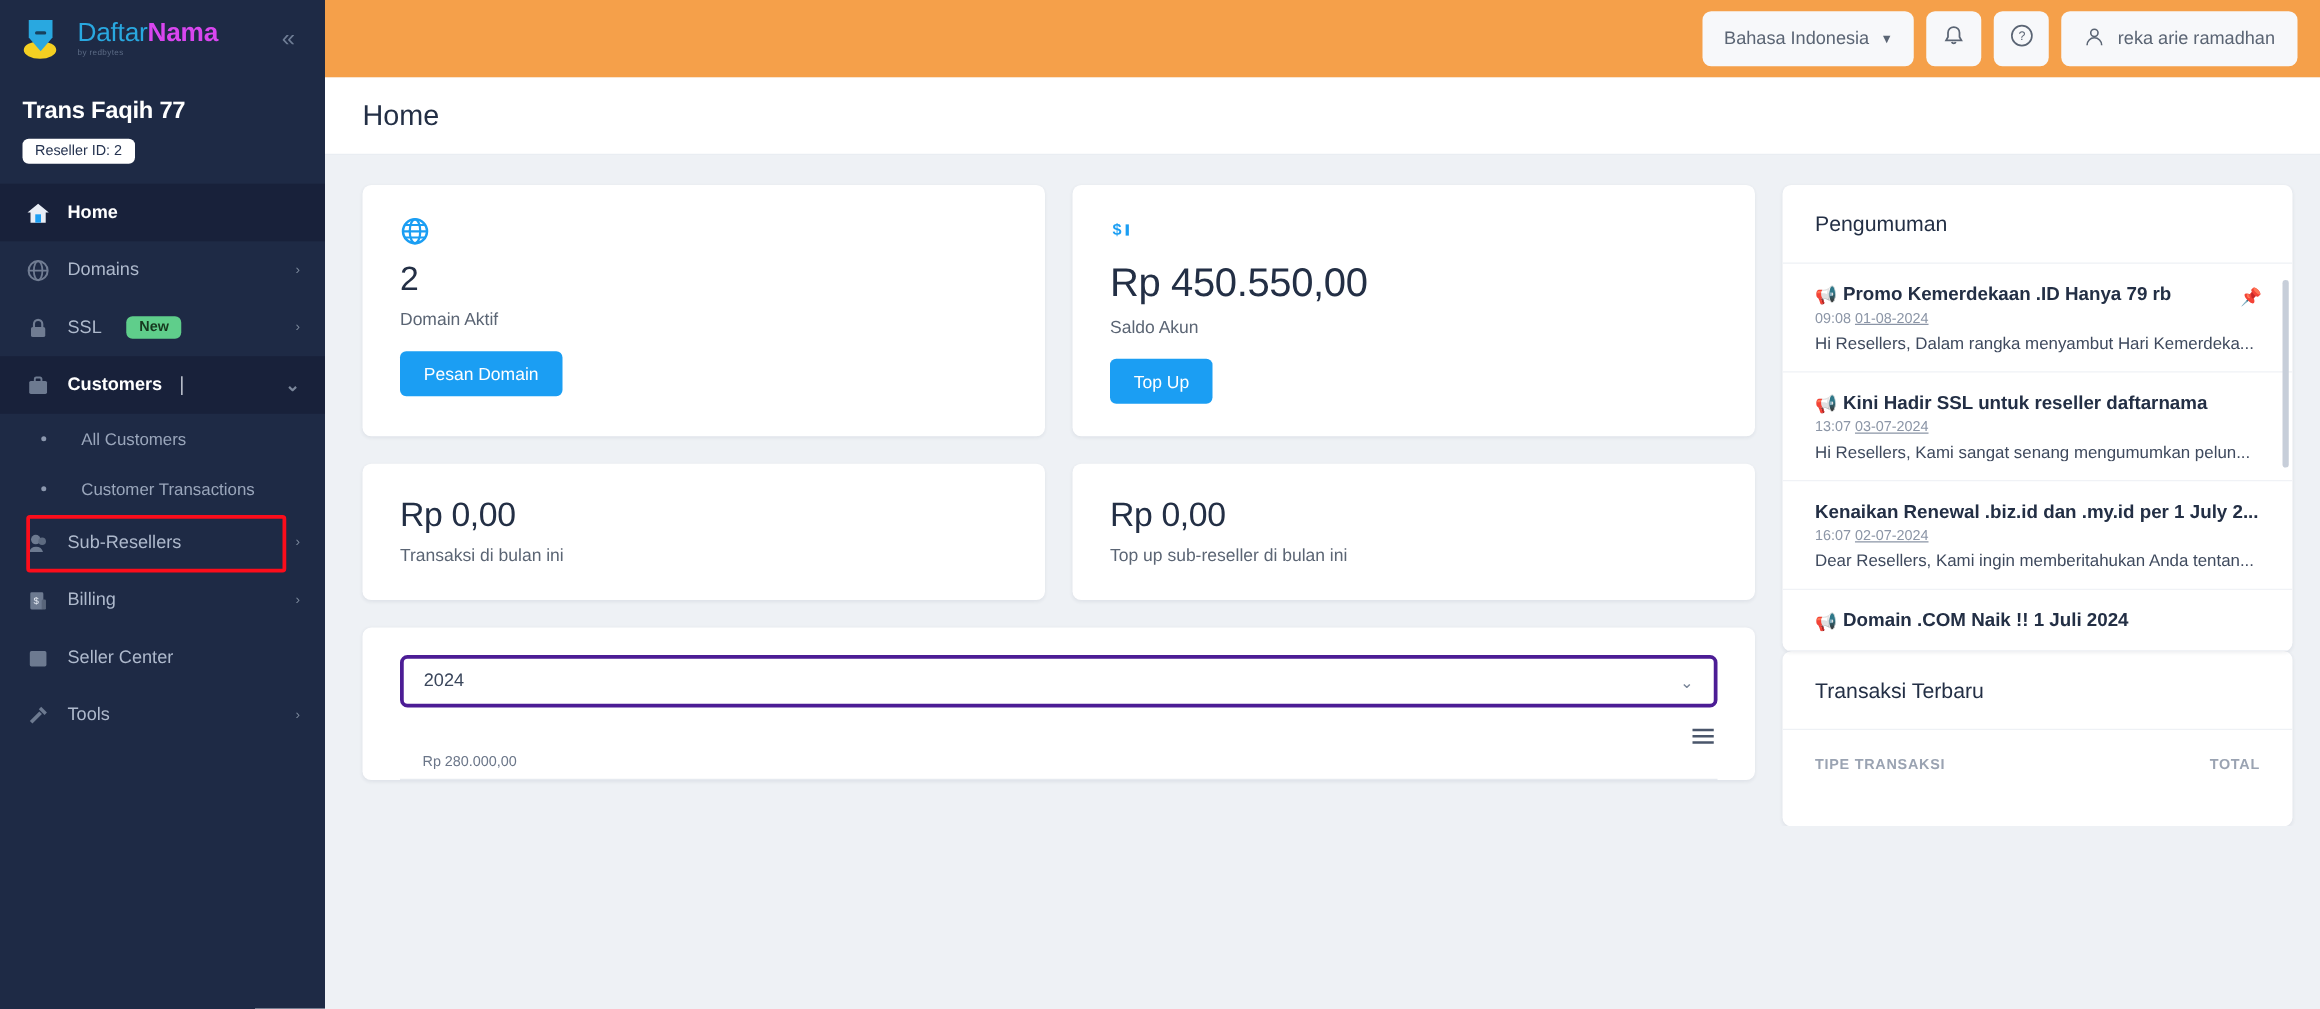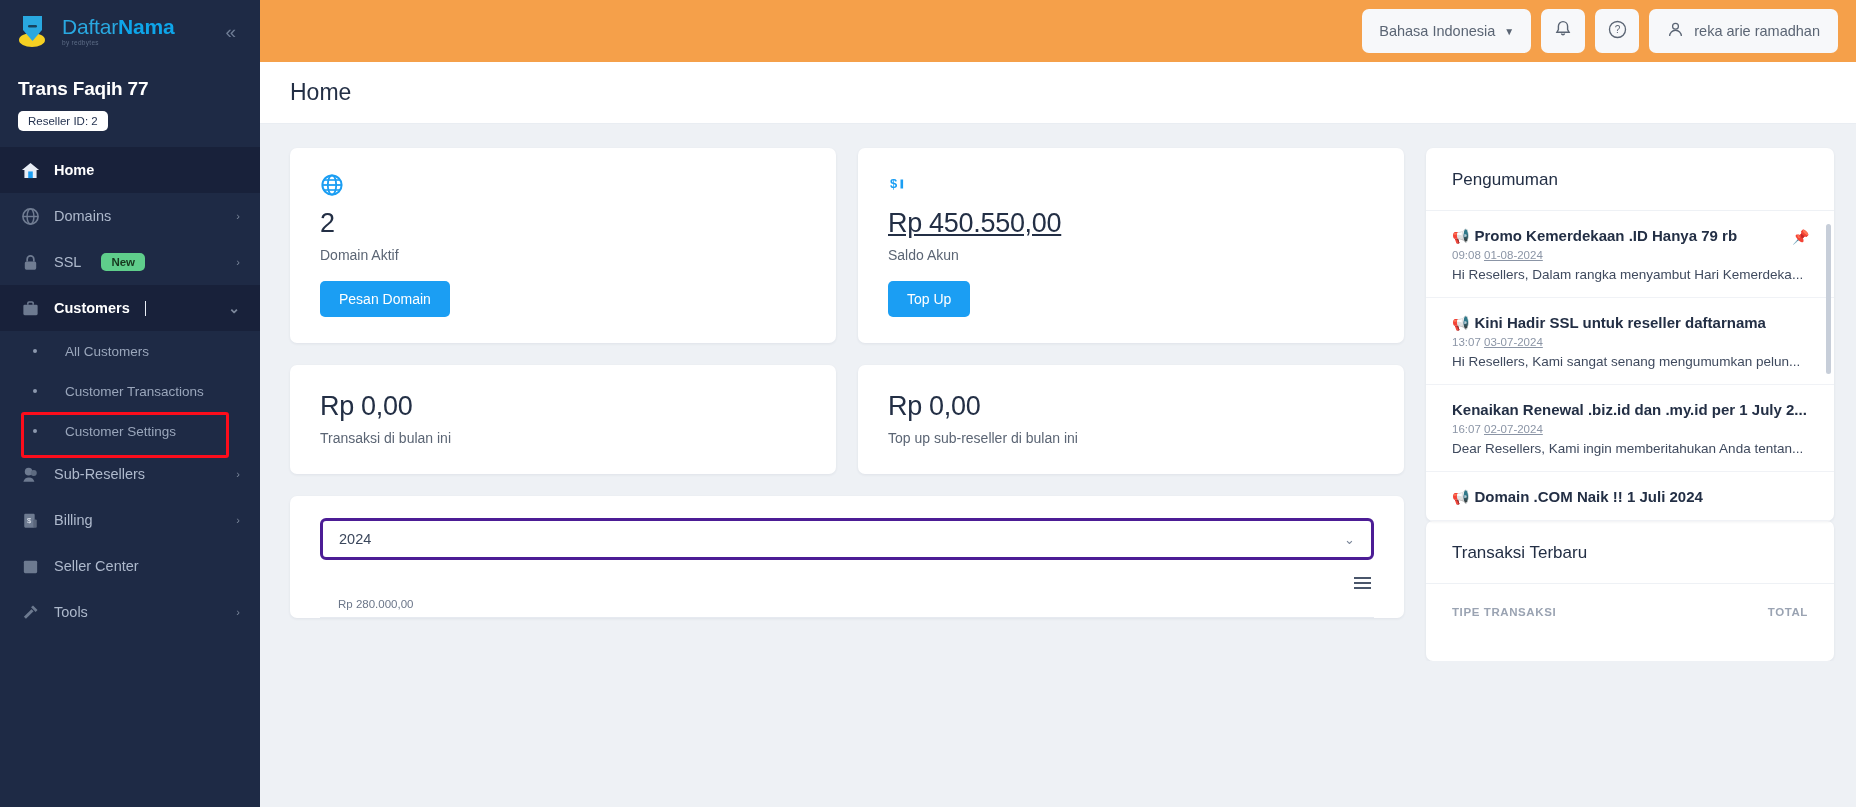--- a/index.html
+++ b/index.html
@@ -16,21 +16,21 @@
     width: 260px; flex: 0 0 260px; height: 807px;
     background: #1e2a45; color: #c9d2e0;
     position: relative; overflow: hidden;
   }
   .logo-row {
     height: 62px; display: flex; align-items: center;
     padding: 0 18px; gap: 10px;
   }
   .logo-mark { width: 34px; height: 36px; position: relative; flex: 0 0 34px; }
   .logo-text { font-size: 21px; font-weight: 400; color: #29a8e0; letter-spacing: -.2px; line-height: 1; }
-  .logo-text b { color: #0ea5e9; font-weight: 700; }
+  .logo-text b { color: #d946ef; font-weight: 700; }
   .logo-sub { font-size: 6.5px; color: #5c6b85; letter-spacing: .3px; margin-top: 2px; }
   .collapse-btn {
     margin-left: auto; color: #6f7d95; font-size: 19px;
     cursor: pointer; line-height: 1; padding: 4px 6px;
   }
   .brand-block { padding: 16px 18px 14px 18px; }
   .brand-name { font-size: 19px; font-weight: 700; color: #ffffff; letter-spacing: -.2px; }
   .reseller-badge {
     display: inline-block; margin-top: 11px;
     background: #ffffff; color: #253350;
@@ -103,21 +103,21 @@
     background: #eef1f5;
   }
   .col-left { flex: 1; min-width: 0; display: flex; flex-direction: column; gap: 22px; }
   .col-right { width: 408px; flex: 0 0 408px; display: flex; flex-direction: column; }
 
   .card { background: #fff; border-radius: 7px; box-shadow: 0 1px 3px rgba(30,42,69,.07); }
   .stat-row { display: flex; gap: 22px; }
   .stat-card { flex: 1; min-width: 0; padding: 22px 30px 26px 30px; }
   .stat-icon { height: 30px; display: flex; align-items: center; }
   .stat-value { font-size: 27px; color: #232f45; font-weight: 400; margin-top: 8px; letter-spacing: -.3px; }
-  .stat-value.big { font-size: 27px; text-decoration: underline; }
+  .stat-value.big { font-size: 32px; }
   .stat-label { font-size: 14px; color: #5b6574; margin-top: 8px; }
   .stat-btn {
     margin-top: 18px; display: inline-block;
     background: #1b9ef3; color: #fff; border: none;
     border-radius: 5px; padding: 10px 19px;
     font-size: 14px; cursor: pointer;
     font-family: "Liberation Sans", sans-serif;
   }
   .stat-card.plain { padding: 26px 30px 28px 30px; }
   .stat-card.plain .stat-value { margin-top: 0; }
@@ -244,24 +244,20 @@
         <span class="chev" style="margin-left:auto;font-size:14px">⌄</span>
       </div>
 
       <div class="subnav-item">
         <span class="dot"></span>
         <span>All Customers</span>
       </div>
       <div class="subnav-item">
         <span class="dot"></span>
         <span>Customer Transactions</span>
-      </div>
-      <div class="subnav-item">
-        <span class="dot"></span>
-        <span>Customer Settings</span>
       </div>
 
       <div class="nav-item">
         <span class="nav-ico">
           <svg width="19" height="19" viewBox="0 0 20 20">
               <circle cx="8" cy="7" r="4" fill="#6d7a90"></circle>
               <circle cx="13.4" cy="8.4" r="3.2" fill="#5d6a80"></circle>
               <path d="M2.5 17.5 a6 6 0 0 1 11.6 0 Z" fill="#6d7a90"></path>
             </svg>
         </span>

